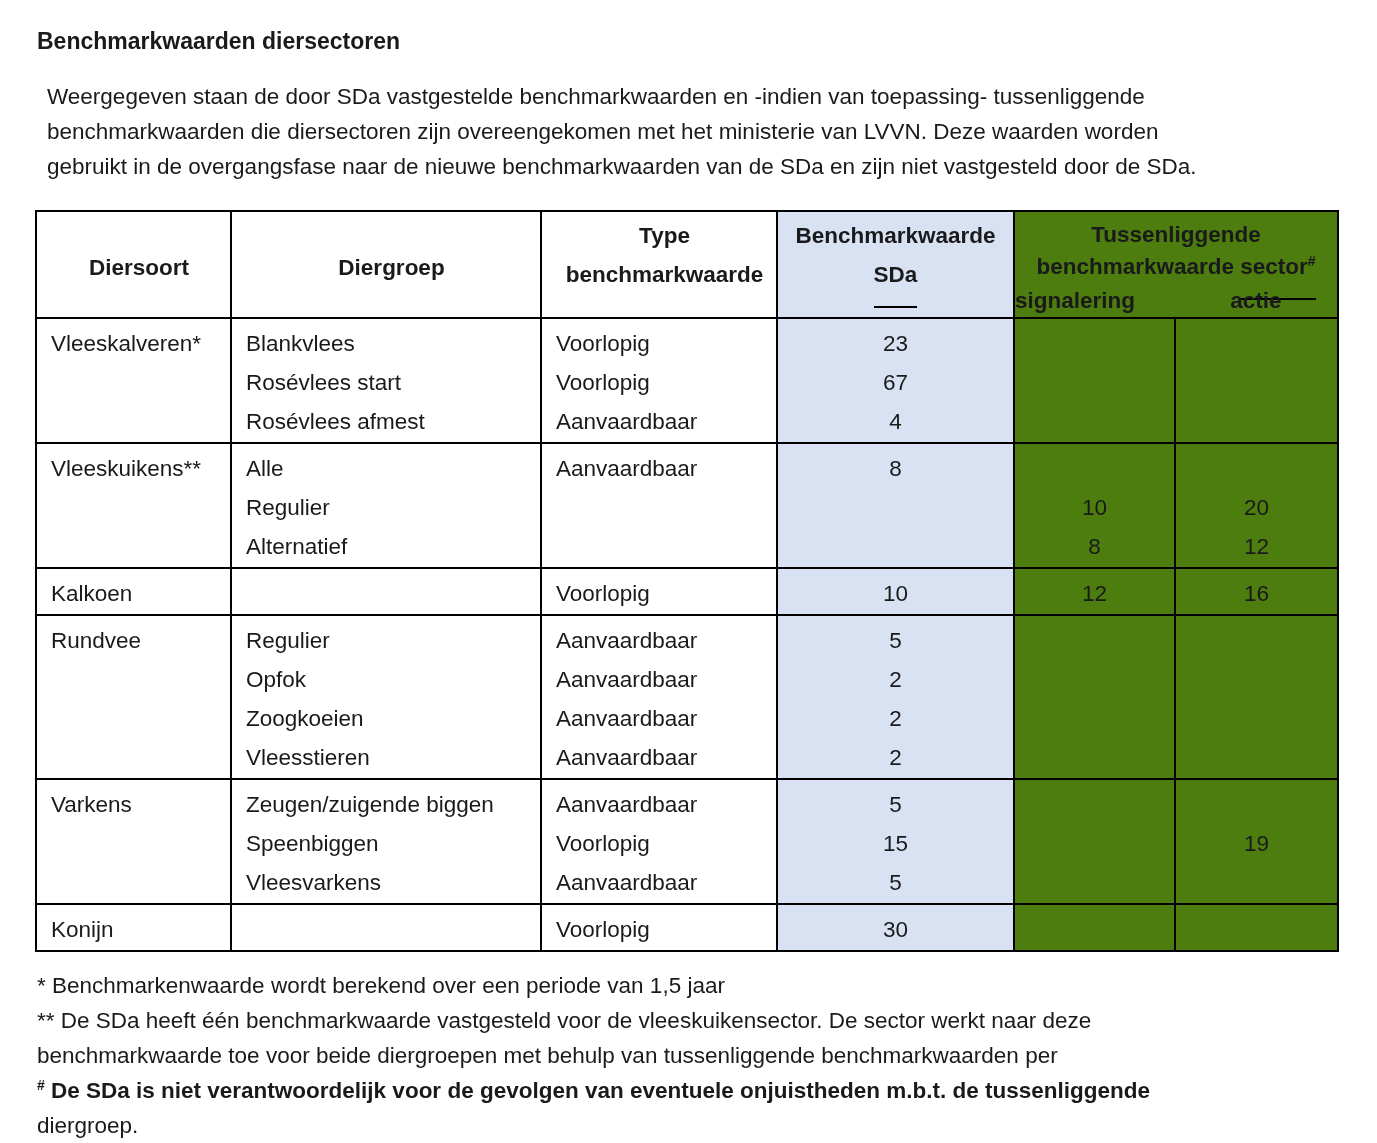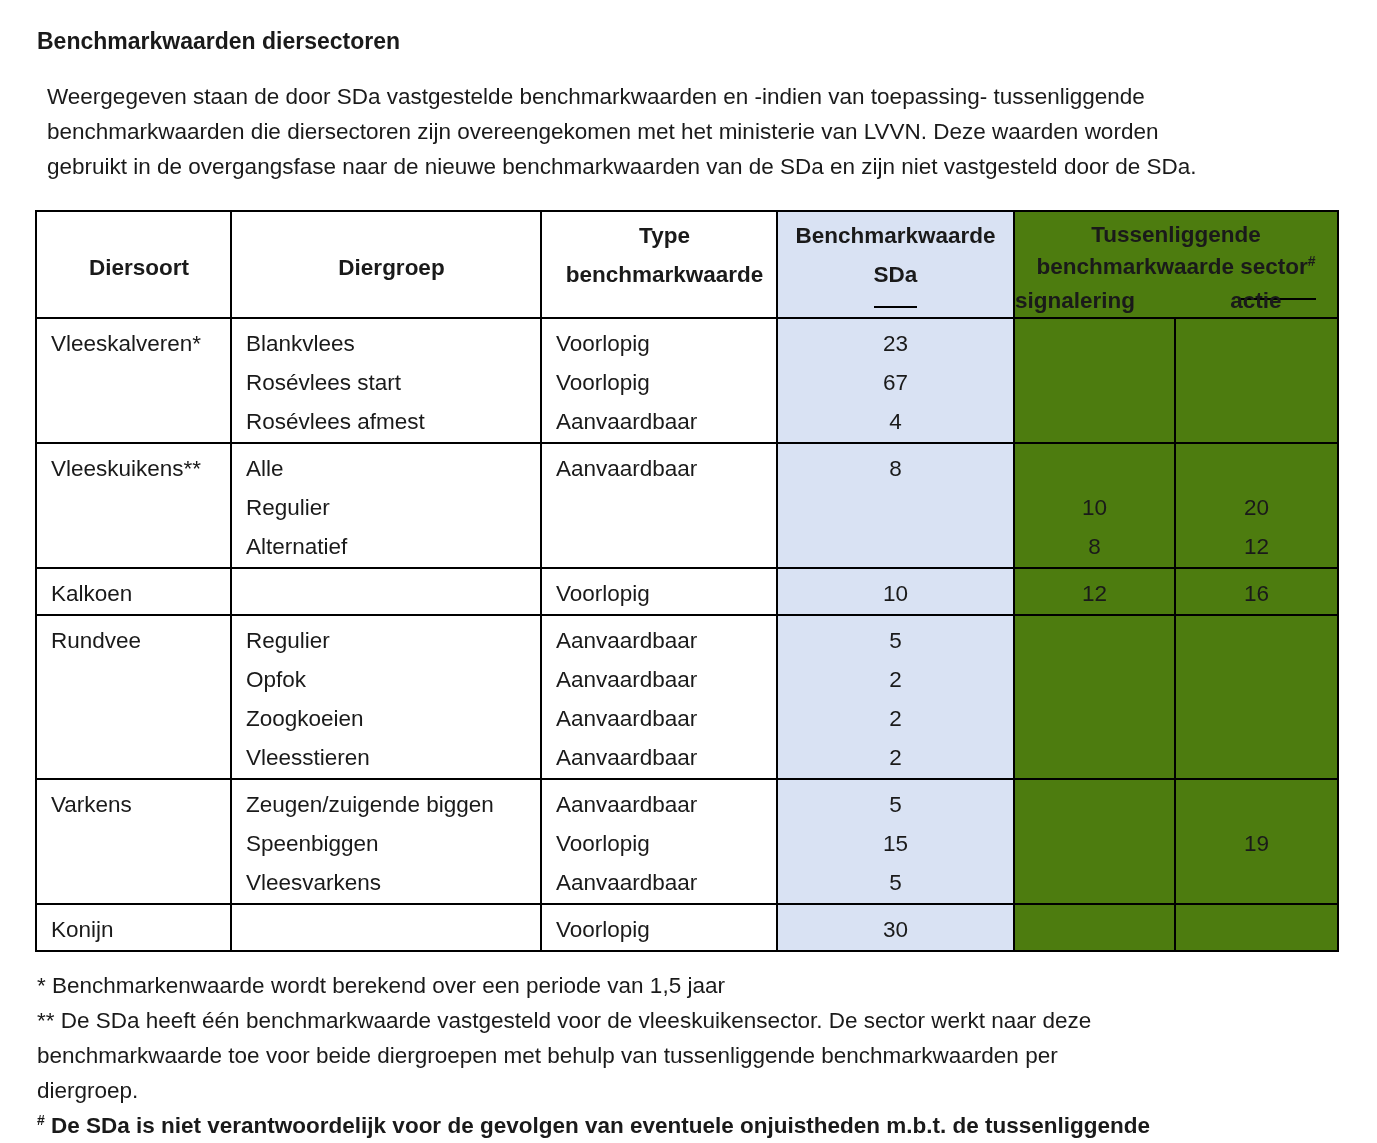--- a/index.html
+++ b/index.html
@@ -289,18 +289,18 @@
           </td>
       </tr>
 
     </tbody>
   </table>
 
   <div class="footnotes">
     <div class="fline">* Benchmarkenwaarde wordt berekend over een periode van 1,5 jaar</div>
     <div class="fline">** De SDa heeft één benchmarkwaarde vastgesteld voor de vleeskuikensector. De sector werkt naar deze</div>
     <div class="fline">benchmarkwaarde toe voor beide diergroepen met behulp van tussenliggende benchmarkwaarden per</div>
+    <div class="fline bold"><sup>#</sup><span> De SDa is niet verantwoordelijk voor de gevolgen van eventuele onjuistheden m.b.t. de tussenliggende</span></div>
     <div class="fline">diergroep.</div>
-    <div class="fline bold"><sup>#</sup><span> De SDa is niet verantwoordelijk voor de gevolgen van eventuele onjuistheden m.b.t. de tussenliggende</span></div>
     <div class="fline bold">benchmarkwaarde sector.</div>
   </div>
 
 </div>
 
 </body></html>

